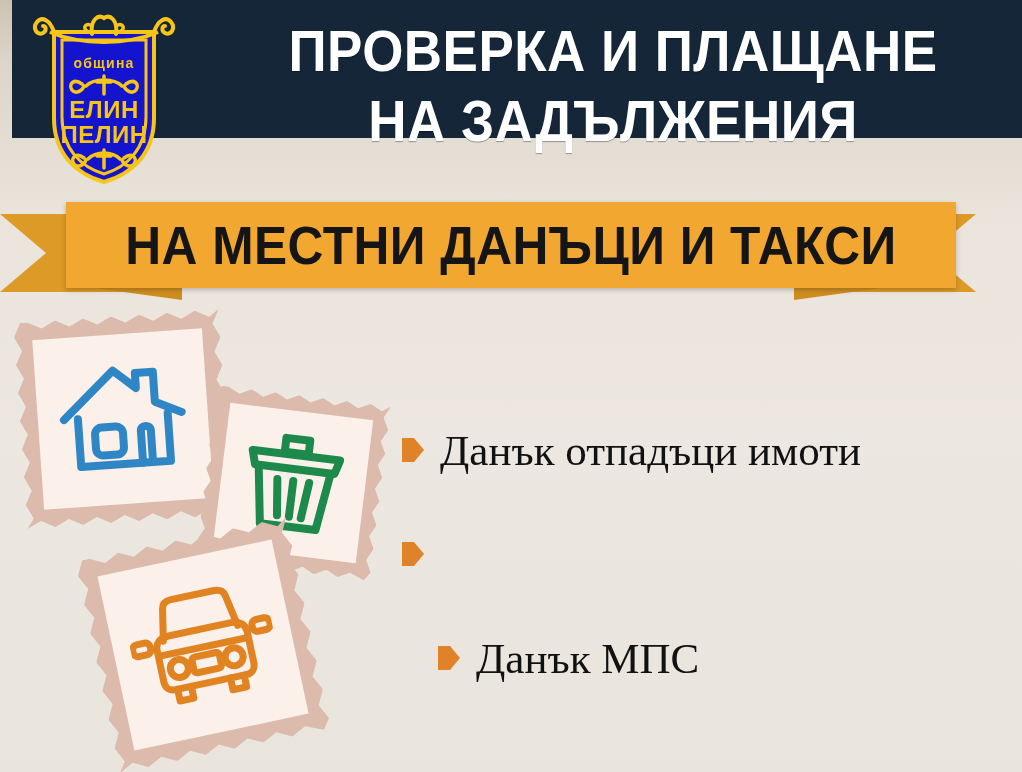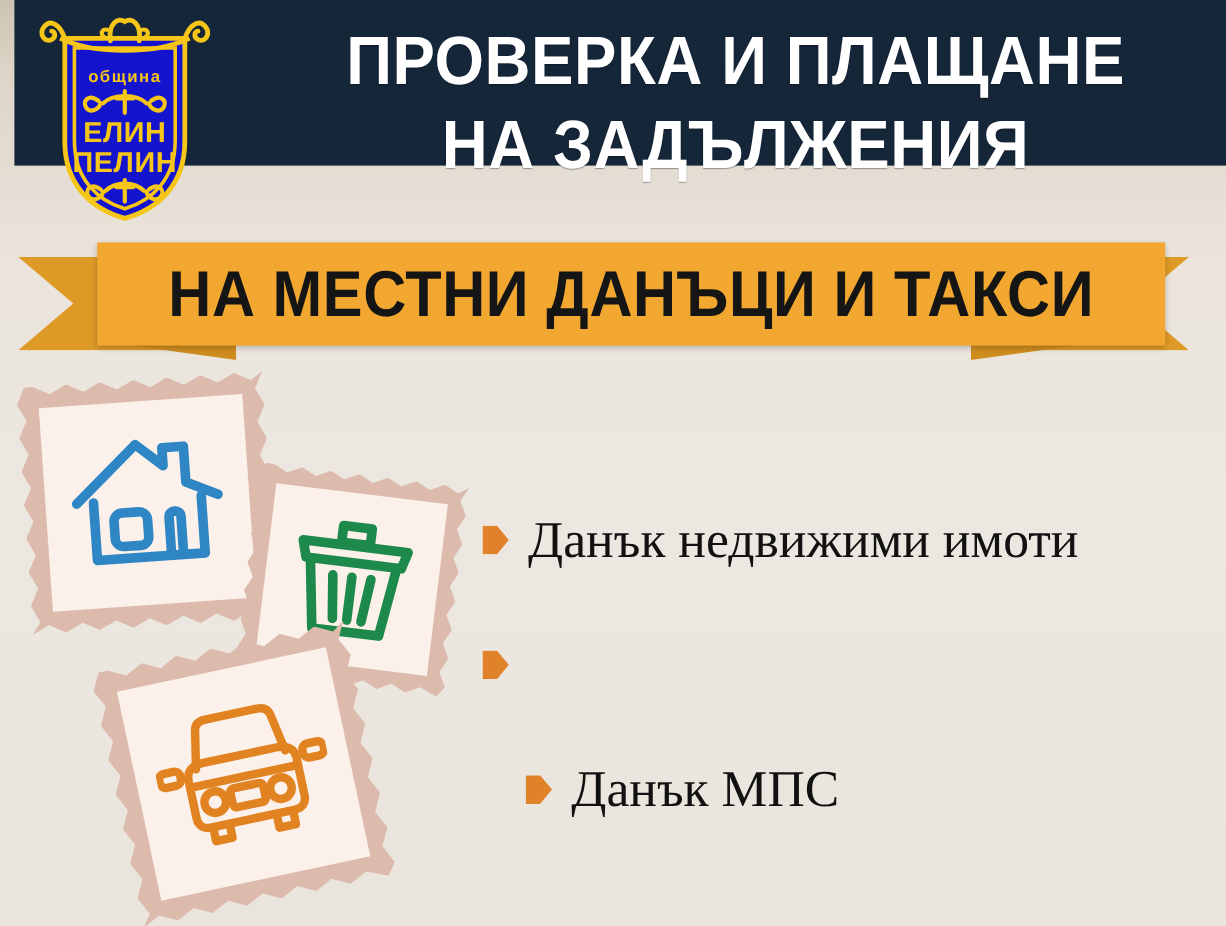--- a/index.html
+++ b/index.html
@@ -26,21 +26,21 @@
     letter-spacing:0.5px;
     transform:scaleX(0.93);transform-origin:center top;
     text-shadow:0 1px 1px rgba(0,0,0,.35);
   }
   .header-title .l2{display:block;}
 
   
   .logo{position:absolute;left:24px;top:6px;width:160px;height:182px;z-index:4;}
 
   
-  .ribbon{position:absolute;left:15px;top:196px;width:976px;height:112px;z-index:5;}
+  .ribbon{position:absolute;left:0;top:196px;width:976px;height:112px;z-index:5;}
   .rb-tail{position:absolute;top:18px;width:148px;height:78px;background:#dd9a27;}
   .rb-tail.left{left:0;clip-path:polygon(0 0,148px 0,148px 78px,0 78px,46px 39px);}
   .rb-tail.right{right:0;clip-path:polygon(0 0,148px 0,102px 39px,148px 78px,0 78px);}
   .rb-fold{position:absolute;top:88px;height:16px;background:#cf8d1f;}
   .rb-fold.left{left:66px;width:116px;clip-path:polygon(0 0,116px 0,116px 16px);}
   .rb-fold.right{right:66px;width:116px;clip-path:polygon(0 0,116px 0,0 16px);}
   .rb-band{
     position:absolute;left:66px;top:6px;width:890px;height:86px;
     background:#f2a830;
     box-shadow:0 2px 5px rgba(0,0,0,.22);
@@ -186,21 +186,21 @@
         <rect x="124" y="42" width="18" height="12" rx="5"></rect>
         <path d="M38 94 L38 106 L52 106 L52 94"></path>
         <path d="M92 94 L92 106 L106 106 L106 94"></path>
       </g>
     </svg>
   </div>
 
   <div class="list">
     <div class="li">
       <span class="bullet"></span>
-      <span class="li-label">Данък недвижими имоти</span>
+      <span class="li-label">Данък отпадъци имоти</span>
     </div>
     <div class="li">
       <span class="bullet"></span>
     </div>
     <div class="li">
       <span class="bullet"></span>
       <span class="li-label">Данък МПС</span>
     </div>
   </div>
 

